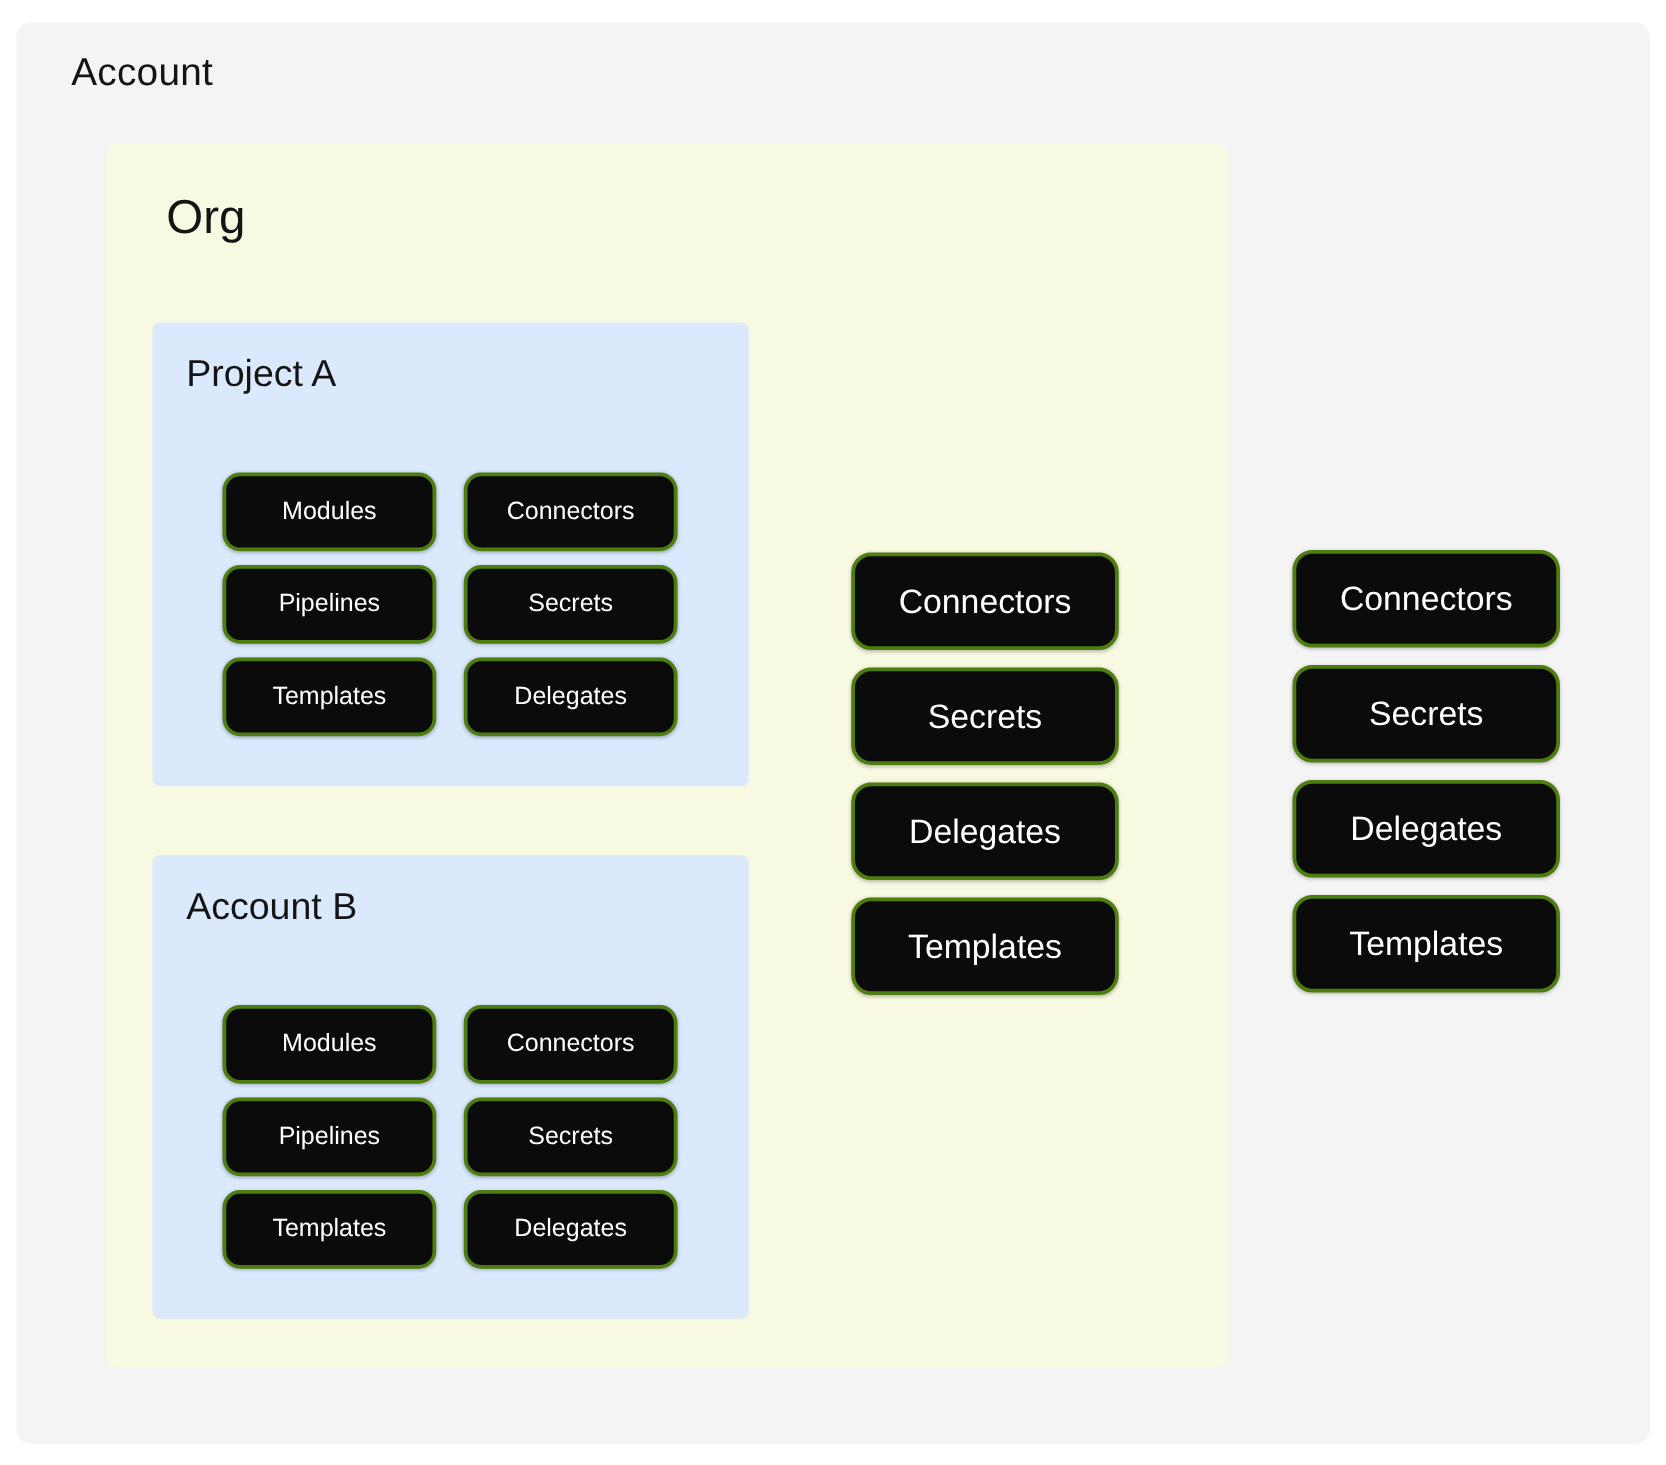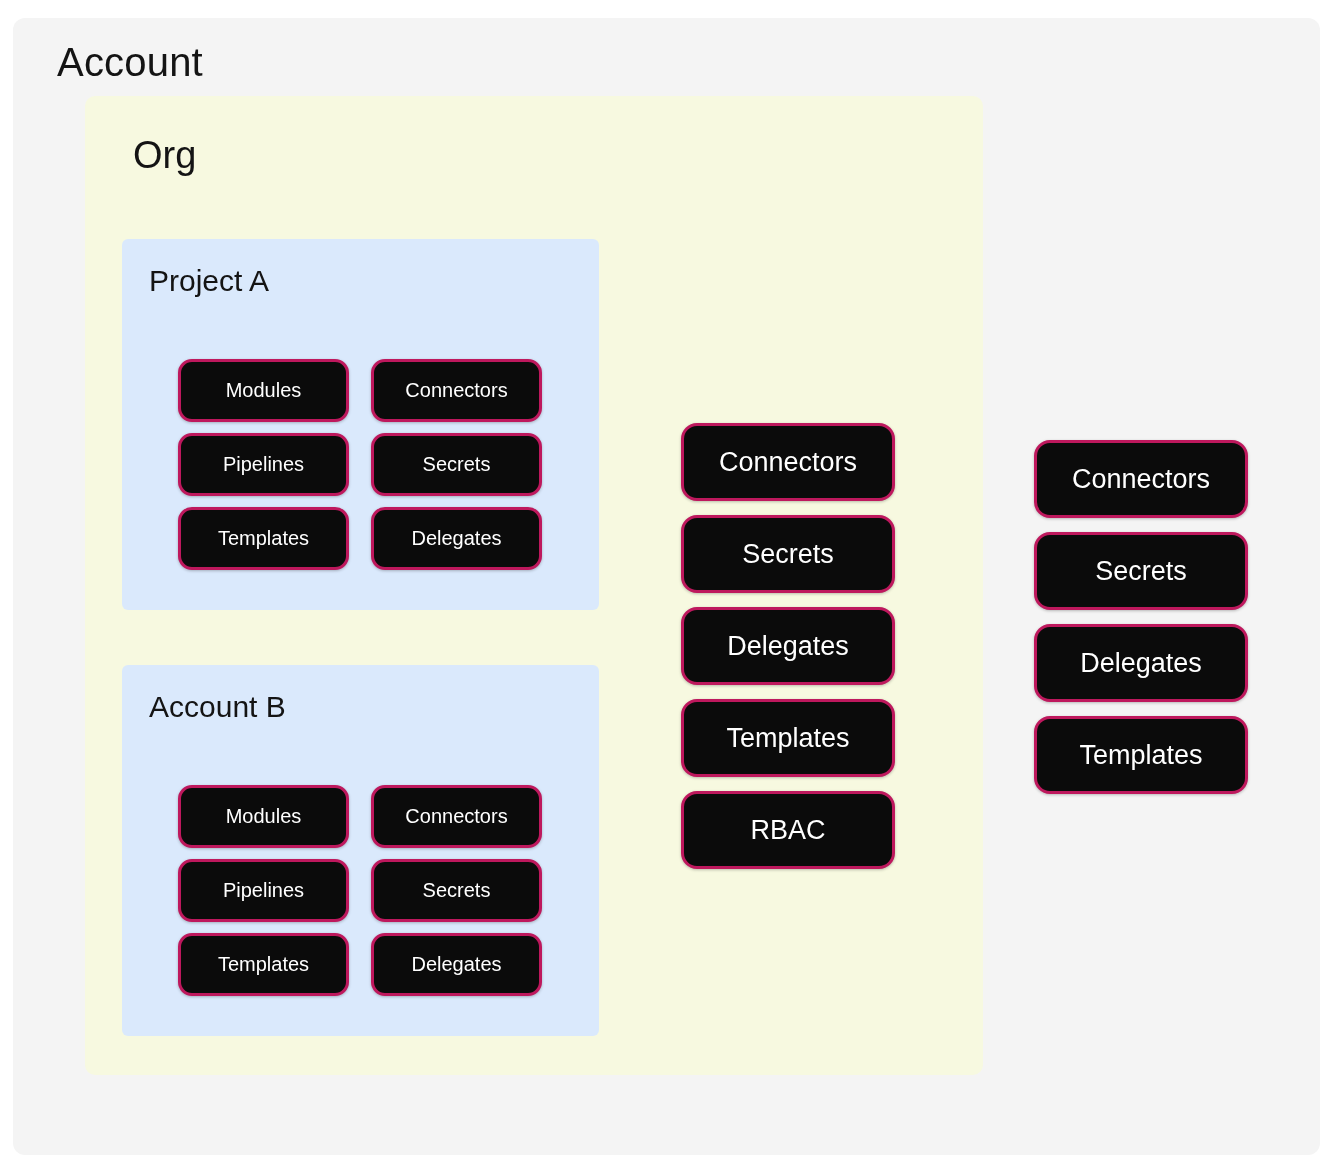--- a/index.html
+++ b/index.html
@@ -21,28 +21,28 @@
     top: 18px;
     width: 1307px;
     height: 1137px;
     background: #f4f4f4;
     border-radius: 12px;
   }
   .account-title {
     position: absolute;
     left: 44px;
     top: 22px;
-    font-size: 40px;
+    font-size: 31px;
     color: #141414;
     letter-spacing: 0.2px;
   }
   .org {
     position: absolute;
     left: 72px;   
-    top: 78px;    
+    top: 97px;    
     width: 898px;
     height: 979px;
     background: #f7f9e0;
     border-radius: 10px;
   }
   .org-title {
     position: absolute;
     left: 48px;
     top: 38px;
     font-size: 38px;
@@ -70,21 +70,21 @@
     left: 56px;
     top: 120px;
     display: grid;
     grid-template-columns: 171px 171px;
     column-gap: 22px;
     row-gap: 11px;
   }
   .pill {
     box-sizing: border-box;
     background: #0b0b0b;
-    border: 3px solid #be185d;
+    border: 3px solid #4d7c0f;
     color: #ffffff;
     display: flex;
     align-items: center;
     justify-content: center;
     box-shadow: 0 1px 3px rgba(0,0,0,0.25);
     white-space: nowrap;
   }
   .pill-sm {
     width: 171px;
     height: 63px;
@@ -146,21 +146,20 @@
           <div class="pill pill-sm">Templates</div>
           <div class="pill pill-sm">Delegates</div>
         </div>
       </div>
 
       <div class="org-col">
         <div class="pill pill-lg">Connectors</div>
         <div class="pill pill-lg">Secrets</div>
         <div class="pill pill-lg">Delegates</div>
         <div class="pill pill-lg">Templates</div>
-        <div class="pill pill-lg">RBAC</div>
       </div>
     </div>
 
     <div class="account-col">
       <div class="pill pill-lg">Connectors</div>
       <div class="pill pill-lg">Secrets</div>
       <div class="pill pill-lg">Delegates</div>
       <div class="pill pill-lg">Templates</div>
     </div>
   </div>

